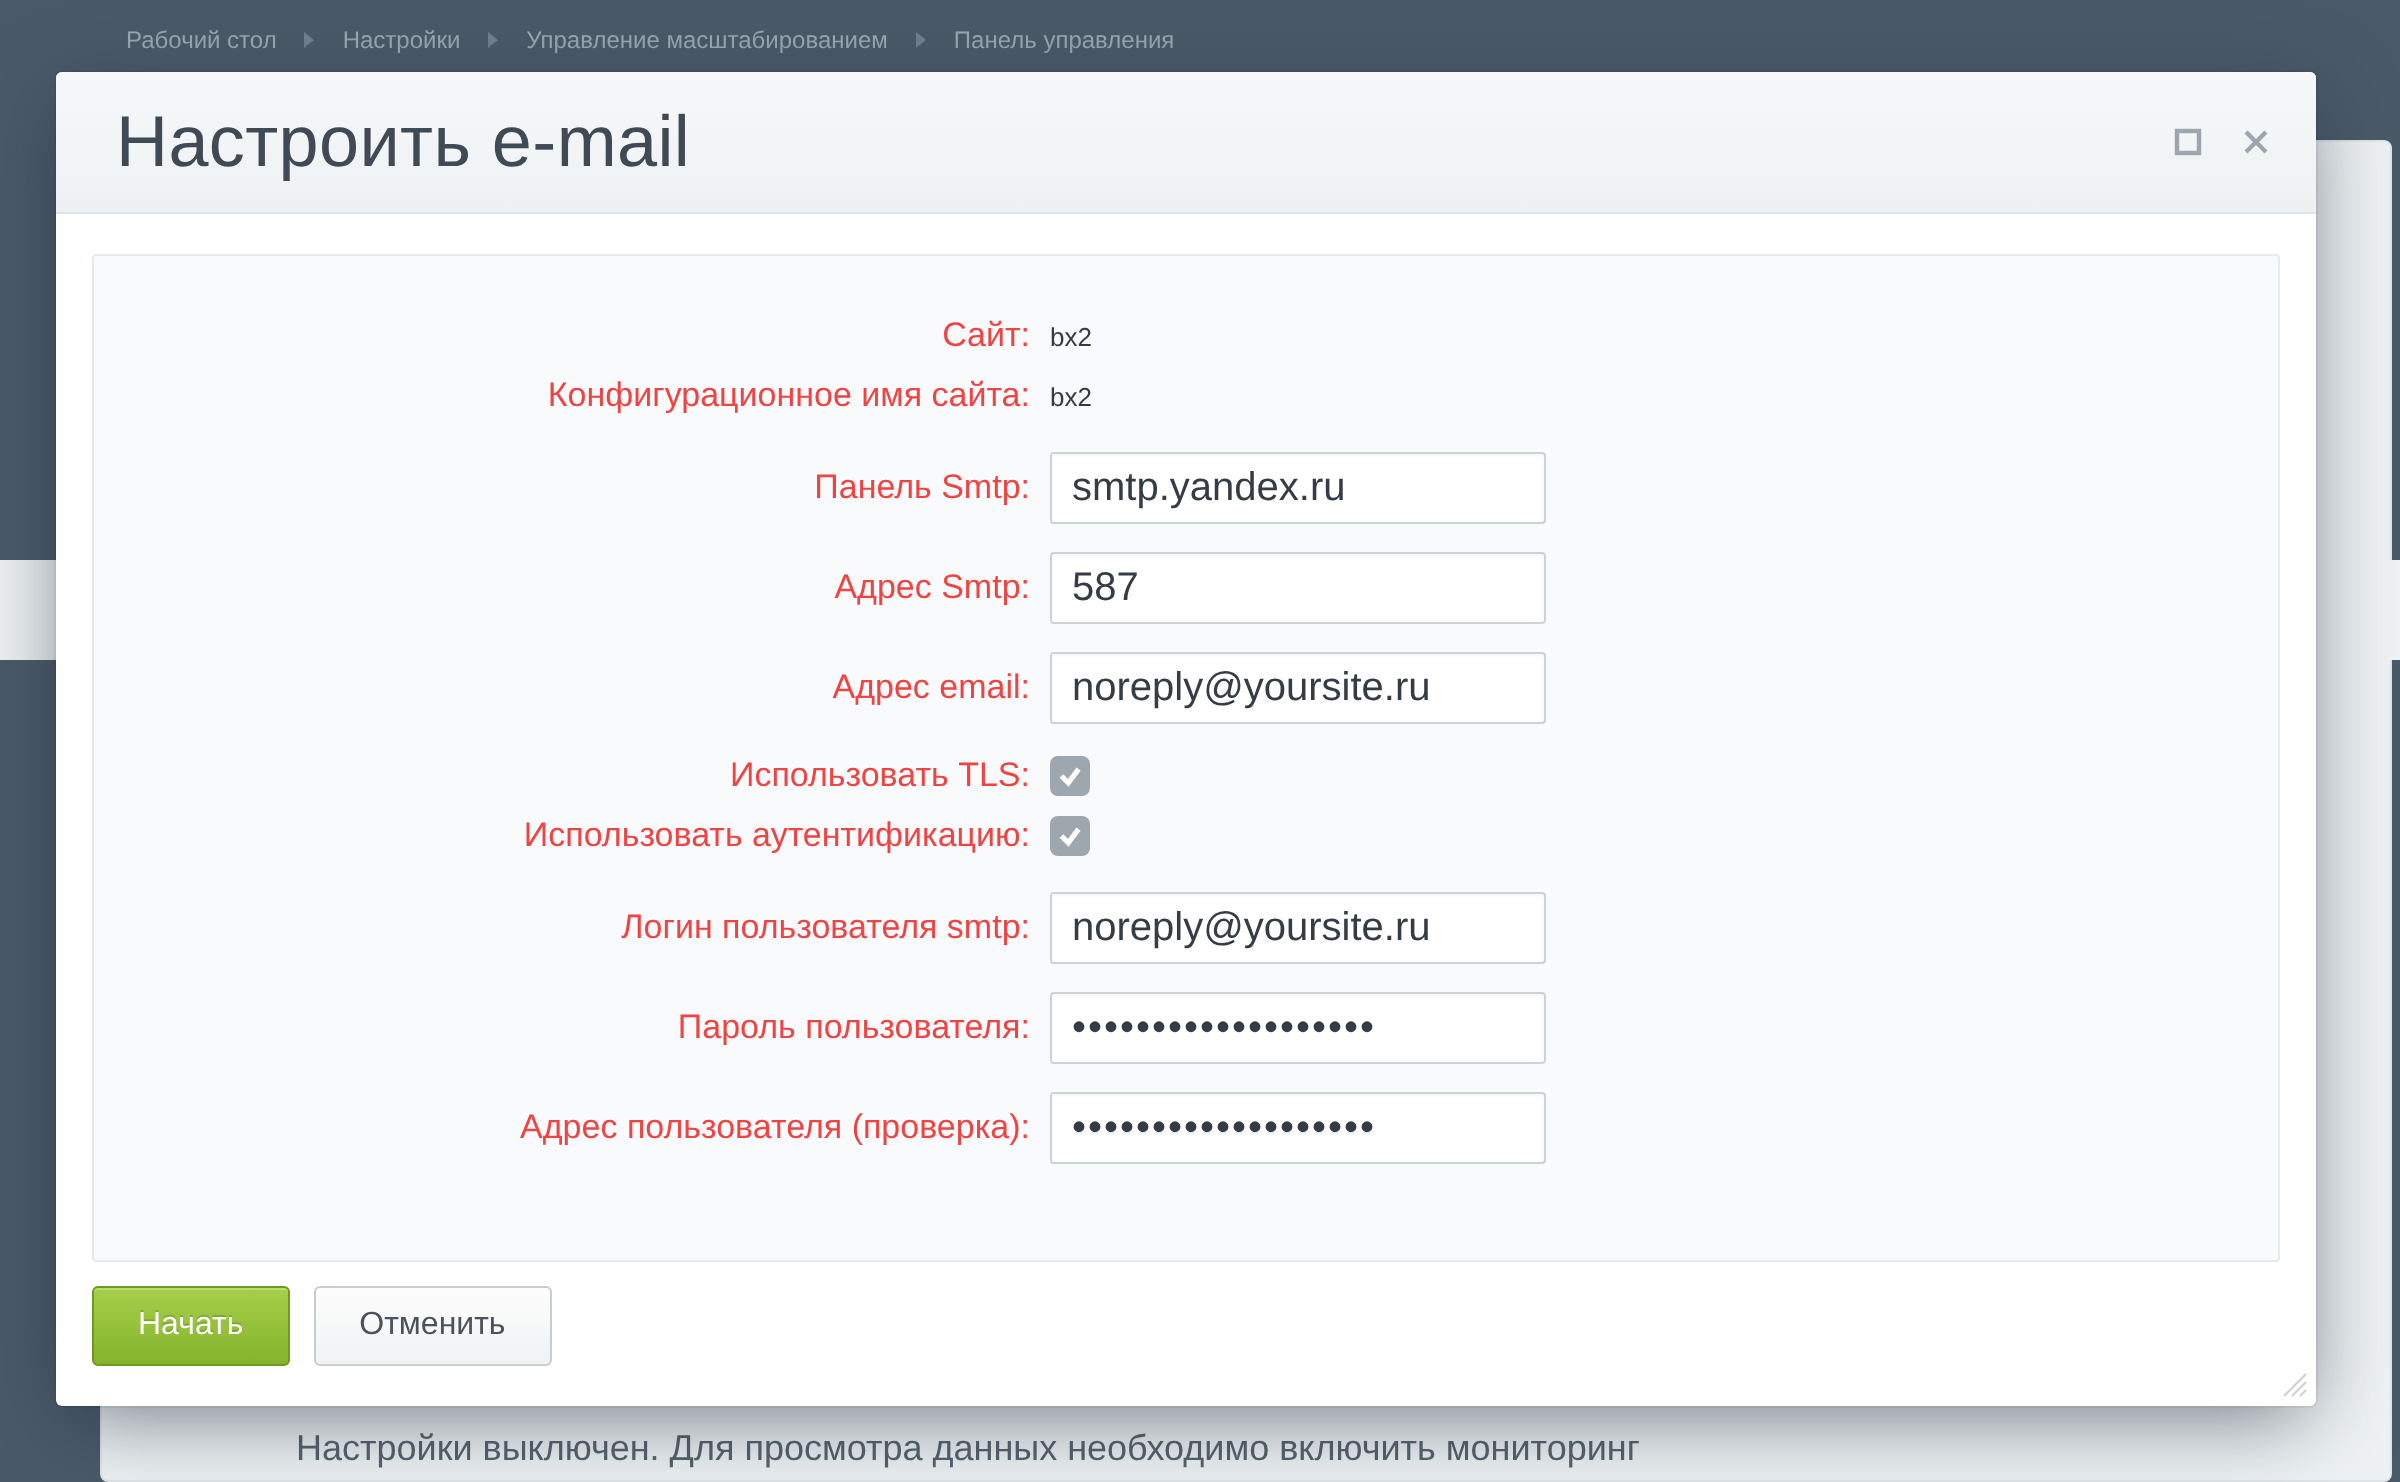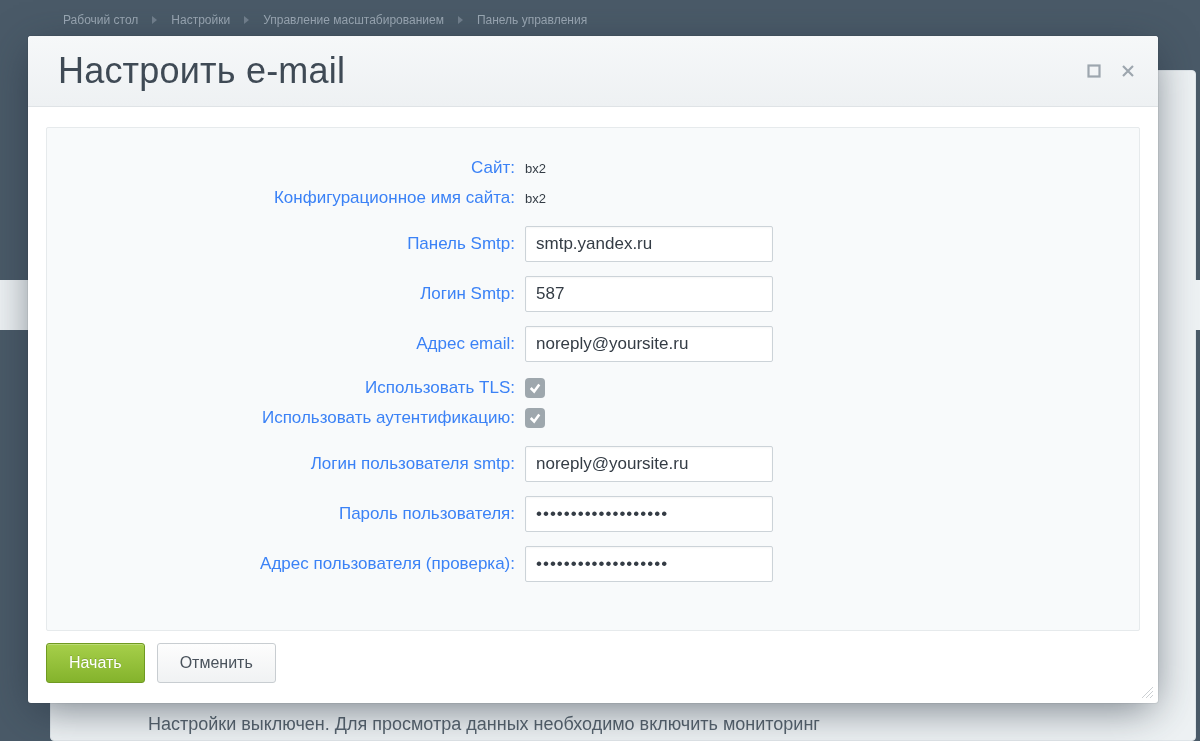--- a/index.html
+++ b/index.html
@@ -100,34 +100,34 @@
     align-items: center;
     margin-bottom: 14px;
     min-height: 28px;
   }
   .form-row.tight { margin-bottom: 4px; min-height: 24px; }
   .form-label {
     width: 460px;
     text-align: right;
     padding-right: 10px;
     font-size: 17px;
-    color: #3b82f6;
+    color: #ef4444;
   }
   .form-value {
     font-size: 13px;
     color: #343c45;
   }
   .text-input {
     width: 248px;
     height: 36px;
     border: 1px solid #ccd3d8;
     border-radius: 2px;
     box-shadow: inset 0 1px 2px rgba(0,0,0,.04);
     padding: 0 10px;
-    font-size: 17px;
+    font-size: 20px;
     color: #343c45;
     font-family: inherit;
     background: #fff;
   }
   .chk-wrap {
     width: 20px; height: 20px;
     border-radius: 4px;
     background: #9ea7ad;
     display: flex; align-items: center; justify-content: center;
     cursor: pointer;
@@ -219,21 +219,21 @@
         <div class="form-label">Конфигурационное имя сайта:</div>
         <div class="form-value">bx2</div>
       </div>
 
       <div class="form-row">
         <div class="form-label">Панель Smtp:</div>
         <input class="text-input" type="text" value="smtp.yandex.ru" style="">
       </div>
 
       <div class="form-row">
-        <div class="form-label">Логин Smtp:</div>
+        <div class="form-label">Адрес Smtp:</div>
         <input class="text-input" type="text" value="587" style="">
       </div>
 
       <div class="form-row">
         <div class="form-label">Адрес email:</div>
         <input class="text-input" type="text" value="noreply@yoursite.ru" style="">
       </div>
 
       <div class="form-row tight">
         <div class="form-label">Использовать TLS:</div>

